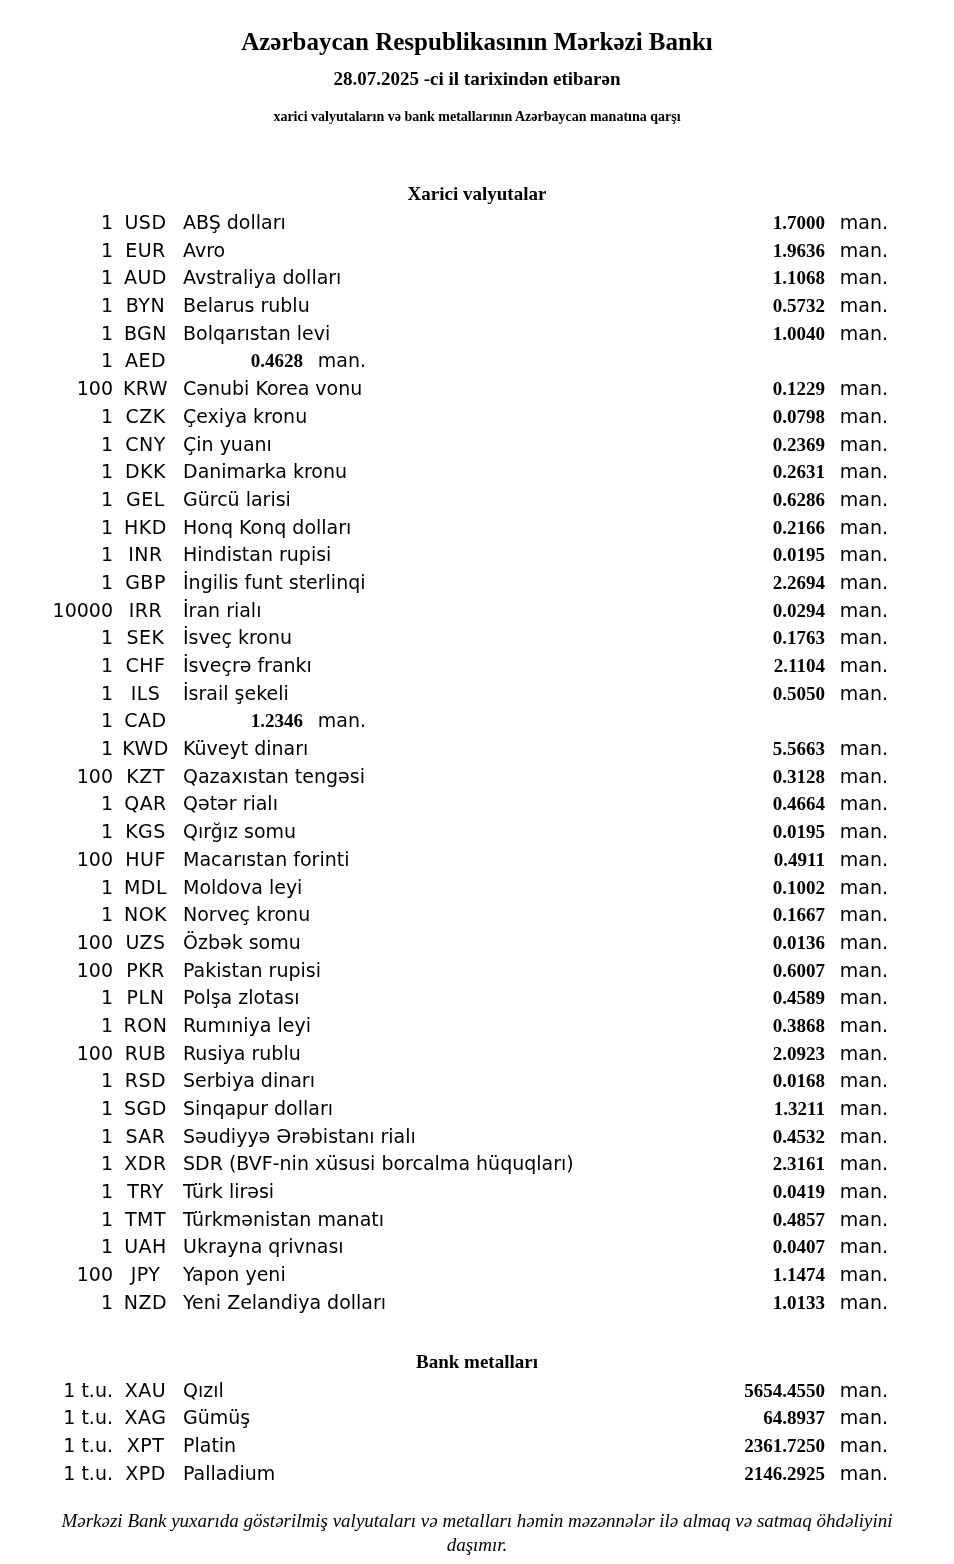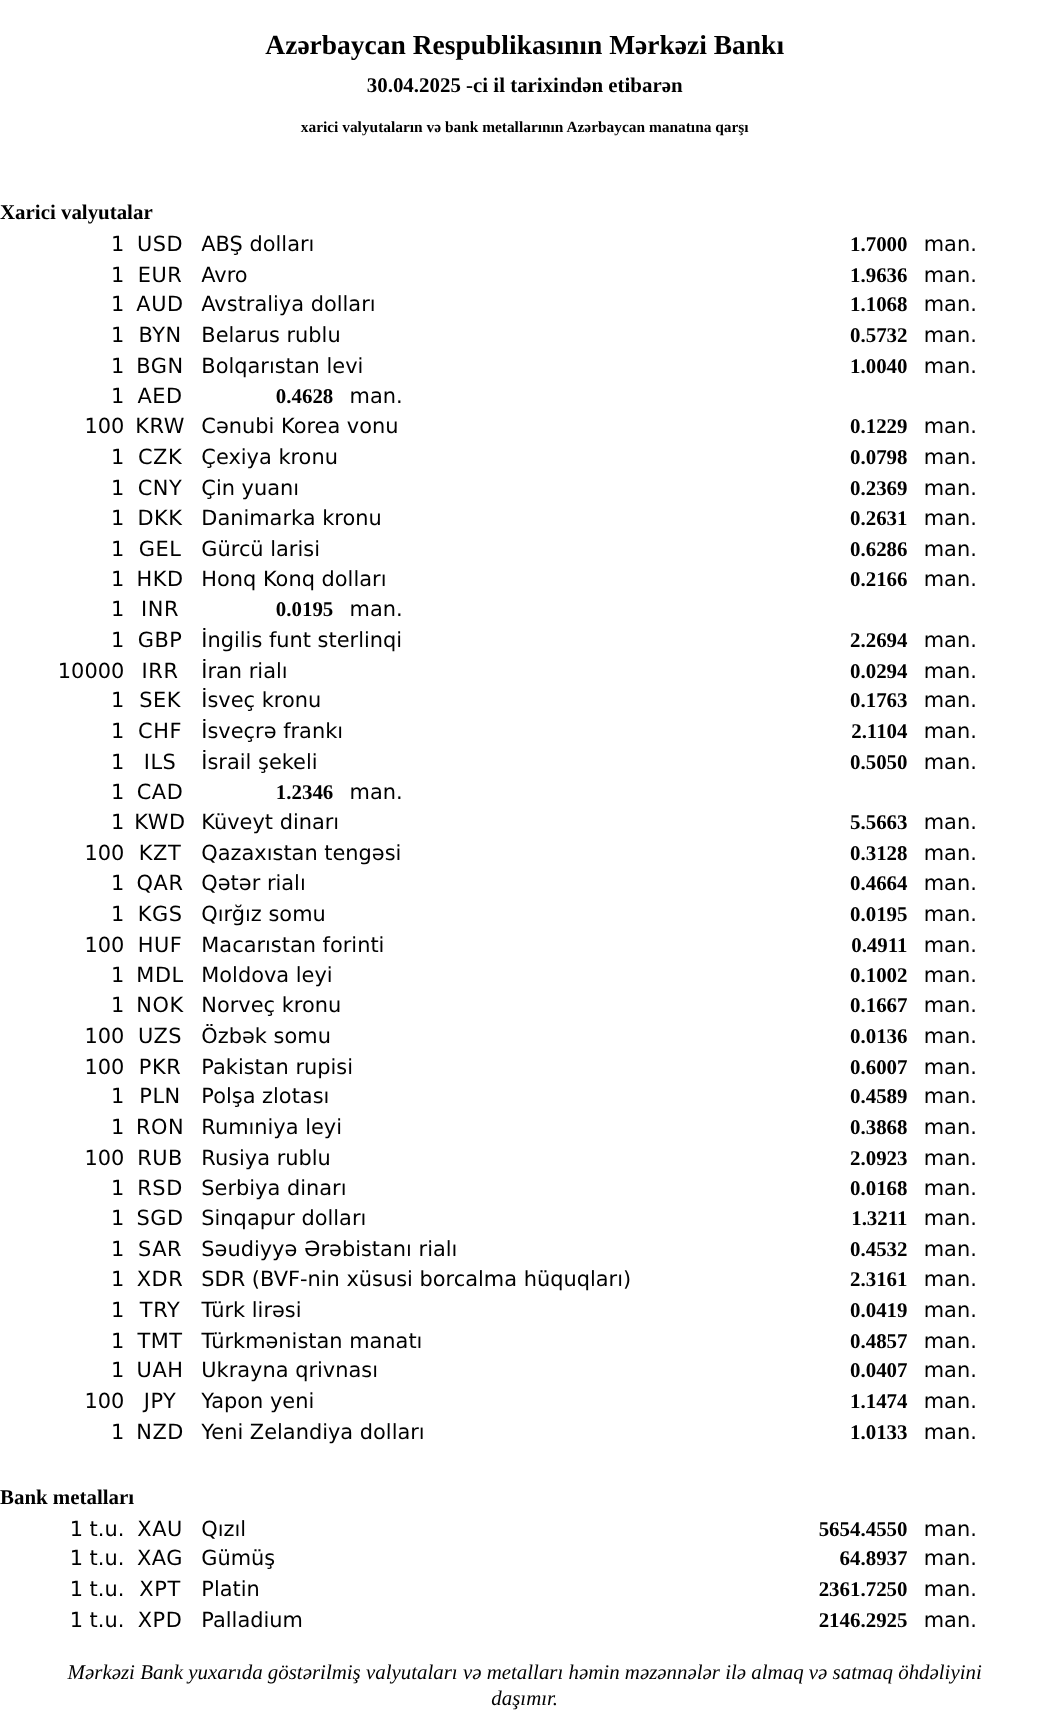--- a/index.html
+++ b/index.html
@@ -35,21 +35,21 @@
     line-height: 24px;
   }
   .doc-subtitle {
     margin-top: 14px;
     font-size: 14px;
     line-height: 24px;
   }
   
   .section-title {
     margin: 0;
-    text-align: left;
+    text-align: center;
     font-family: "Liberation Serif", serif;
     font-weight: bold;
     font-size: 19px;
     line-height: 24px;
   }
   .currencies .section-title { margin-top: 53px; }
   .metals .section-title { margin-top: 33px; }
   
   .rate-table {
     margin-top: 3px;
@@ -105,21 +105,21 @@
     line-height: 24px;
   }
 </style>
 </head>
 <body>
 
 <div class="page">
 
   <header class="doc-header">
     <h1 class="doc-title">Azərbaycan Respublikasının Mərkəzi Bankı</h1>
-    <div class="doc-date">30.04.2025 -ci il tarixindən etibarən</div>
+    <div class="doc-date">28.07.2025 -ci il tarixindən etibarən</div>
     <div class="doc-subtitle">xarici valyutaların və bank metallarının Azərbaycan manatına qarşı</div>
   </header>
 
   <section class="currencies">
     <h2 class="section-title">Xarici valyutalar</h2>
     <div class="rate-table">
 
         <div class="rate-row">
           <span class="col-qty">1</span>
           <span class="col-code">USD</span>
@@ -211,20 +211,21 @@
           <span class="col-qty">1</span>
           <span class="col-code">HKD</span>
           <span class="col-name">Honq Konq dolları</span>
           <span class="col-rate">0.2166</span>
           <span class="col-unit">man.</span>
         </div>
 
         <div class="rate-row">
           <span class="col-qty">1</span>
           <span class="col-code">INR</span>
+          <span class="col-name">Hindistan rupisi</span>
           <span class="col-rate">0.0195</span>
           <span class="col-unit">man.</span>
         </div>
 
         <div class="rate-row">
           <span class="col-qty">1</span>
           <span class="col-code">GBP</span>
           <span class="col-name">İngilis funt sterlinqi</span>
           <span class="col-rate">2.2694</span>
           <span class="col-unit">man.</span>

